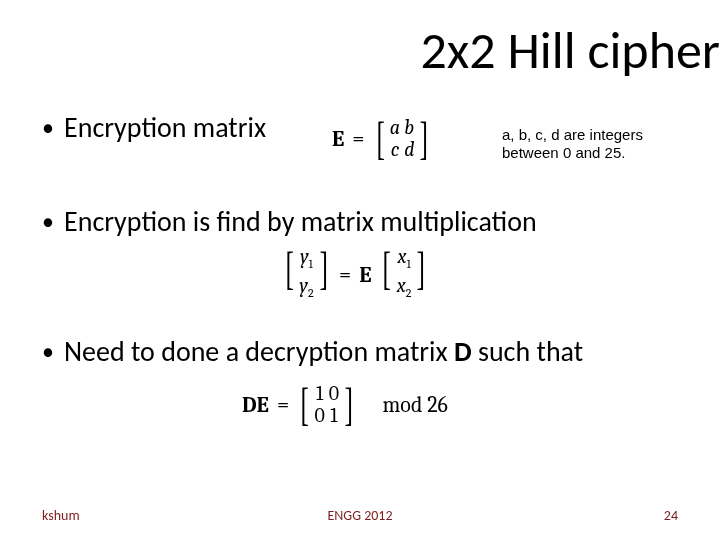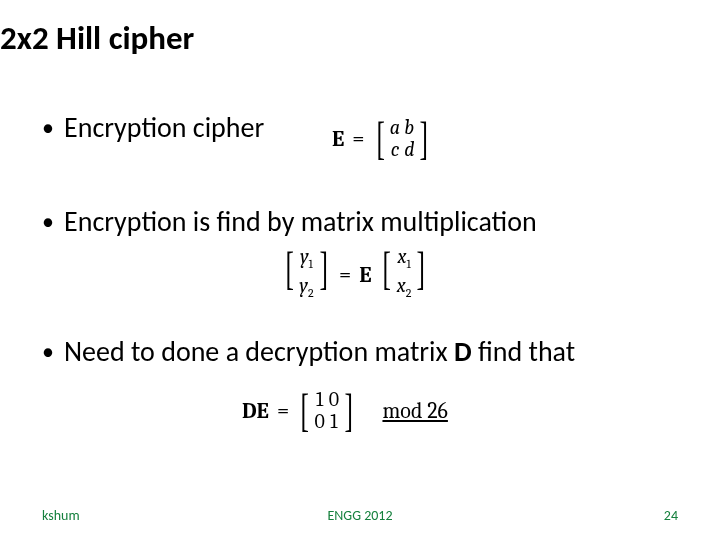--- a/index.html
+++ b/index.html
@@ -16,23 +16,23 @@
     position: relative;
     width: 720px;
     height: 540px;
     box-sizing: border-box;
   }
   .title {
     position: absolute;
     top: 18px;
     left: 0;
     width: 100%;
-    text-align: left;
-    font-size: 33px;
-    font-weight: 700;
+    text-align: right;
+    font-size: 52px;
+    font-weight: 400;
   }
   .body {
     position: absolute;
     top: 110px;
     left: 42px;
     right: 42px;
   }
   .row {
     display: flex;
     align-items: flex-start;
@@ -91,21 +91,21 @@
     line-height: 18px;
   }
   .footer {
     position: absolute;
     bottom: 16px;
     left: 42px;
     right: 42px;
     display: flex;
     justify-content: space-between;
     font-size: 14px;
-    color: #15803d;
+    color: #7f1d1d;
     font-family: Calibri, Arial, sans-serif;
   }
   .footer .center {
     position: absolute;
     left: 0; right: 0;
     text-align: center;
   }
   .footer .left { z-index: 1; }
   .footer .right { z-index: 1; }
 </style>
@@ -113,40 +113,44 @@
 <body>
 
 <div class="slide">
 
   <div class="title">2x2 Hill cipher</div>
 
   <div class="body">
 
     <div class="row">
       <div class="bullet-mark">•</div>
-      <div class="bullet-text">Encryption cipher</div>
+      <div class="bullet-text">Encryption matrix</div>
     </div>
 
     <div class="eq-row" style="margin-top:-36px;">
       <div class="eq" style="position:absolute; left:290px; top:0;">
         <span class="bold">E</span>
         <span>=</span>
         <span class="matrix">
           <span class="br">[</span>
           <span class="mcol">
             <span>a</span>
             <span>c</span>
           </span>
           <span class="mcol">
             <span>b</span>
             <span>d</span>
           </span>
           <span class="br">]</span>
         </span>
       </div>
+      <div class="note" style="position:absolute; left:460px; top:10px;">
+        <div>a, b, c, d are integers</div>
+        <div>between 0 and 25.</div>
+      </div>
     </div>
 
     <div class="row" style="margin-top:18px;">
       <div class="bullet-mark">•</div>
       <div class="bullet-text">Encryption is find by matrix multiplication</div>
     </div>
 
     <div class="eq-row">
       <div class="eq" style="position:absolute; left:240px; top:0;">
         <span class="matrix">
@@ -166,41 +170,41 @@
             <span><span>x</span><span class="sub">2</span></span>
           </span>
           <span class="br">]</span>
         </span>
       </div>
     </div>
 
     <div class="row" style="margin-top:18px;">
       <div class="bullet-mark">•</div>
       <div class="bullet-text">
-        <span>Need to done a decryption matrix </span><b>D</b><span> find that</span>
+        <span>Need to done a decryption matrix </span><b>D</b><span> such that</span>
       </div>
     </div>
 
     <div class="eq-row">
-      <div class="eq" style="position:absolute; left:200px; top:12px;">
+      <div class="eq" style="position:absolute; left:200px; top:6px;">
         <span class="bold">DE</span>
         <span>=</span>
         <span class="matrix">
           <span class="br">[</span>
           <span class="mcol upright">
             <span>1</span>
             <span>0</span>
           </span>
           <span class="mcol upright">
             <span>0</span>
             <span>1</span>
           </span>
           <span class="br">]</span>
         </span>
-        <span style="margin-left:18px;text-decoration:underline;">mod 26</span>
+        <span style="margin-left:18px;">mod 26</span>
       </div>
     </div>
 
   </div>
 
   <div class="footer">
     <span class="left">kshum</span>
     <span class="center">ENGG 2012</span>
     <span class="right">24</span>
   </div>

